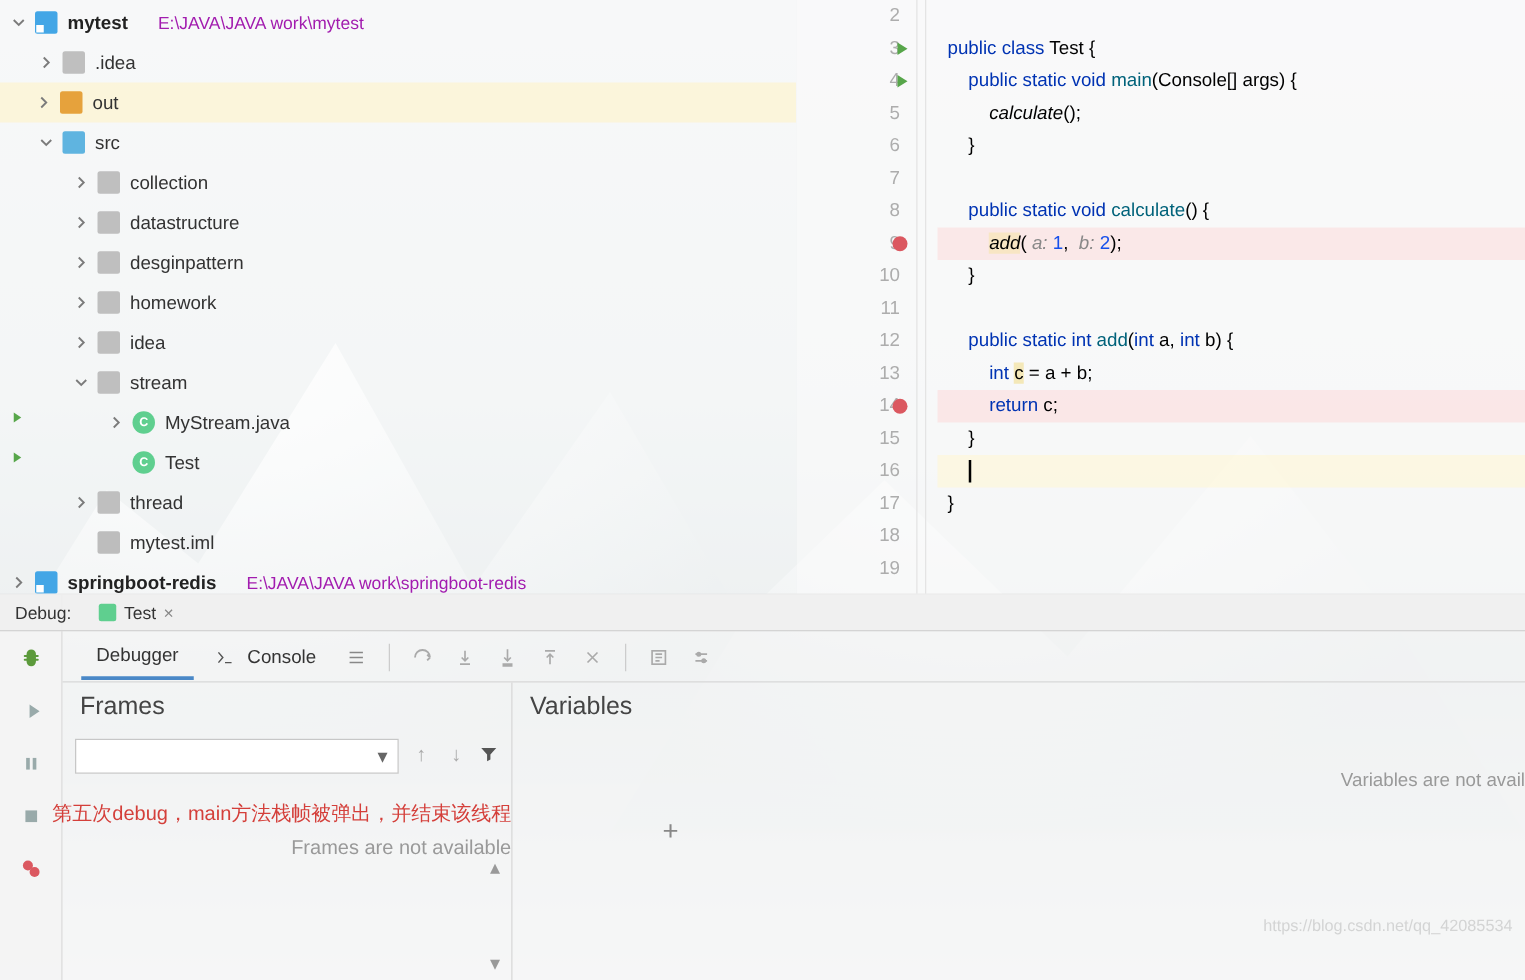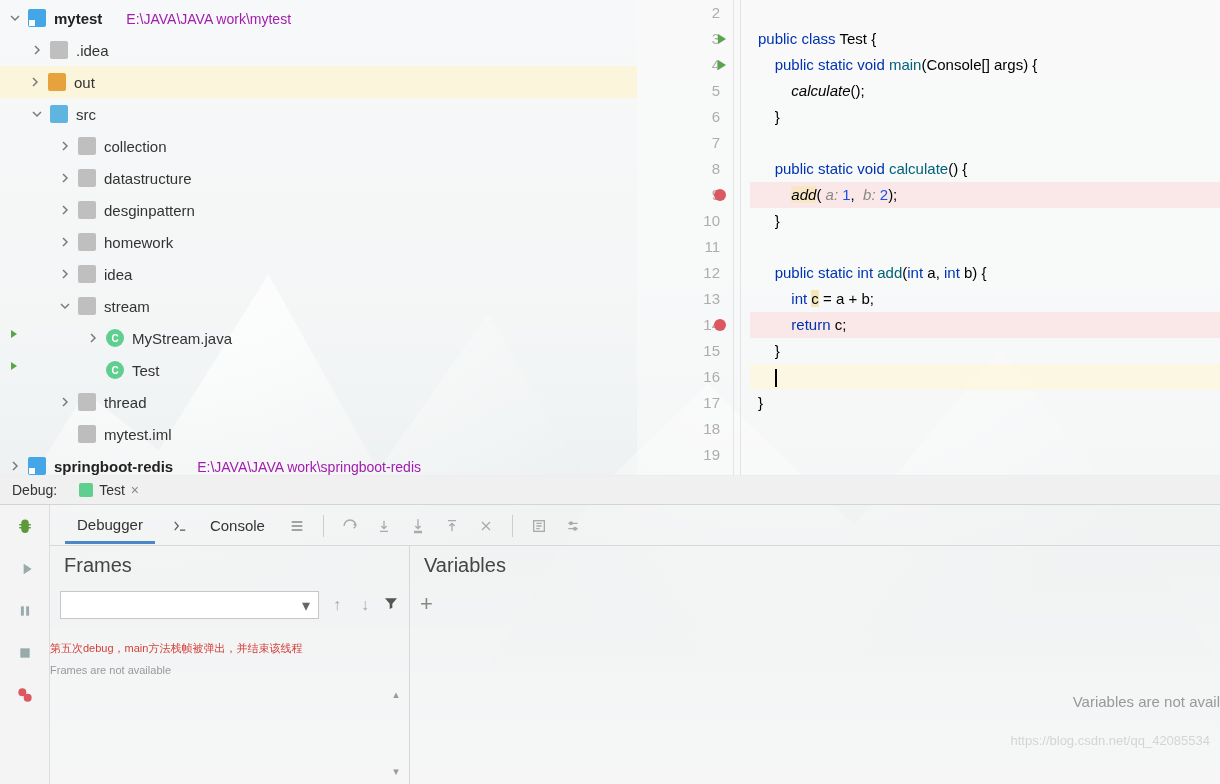--- a/index.html
+++ b/index.html
@@ -75,40 +75,40 @@
 .dh-close { color: #888; cursor: pointer; }
 
 .debug-left-rail { width: 50px; background: rgba(244,244,244,.9); border-right: 1px solid #dcdcdc; display: flex; flex-direction: column; align-items: center; padding-top: 40px; gap: 20px; }
 .rail-btn { width: 22px; height: 22px; display: flex; align-items: center; justify-content: center; color: #888; }
 .bug-ic { color: #5c9a3b; }
 
 .debug-main { flex: 1; display: flex; flex-direction: column; padding-top: 30px; }
 .debug-tabs { height: 40px; display: flex; align-items: center; gap: 6px; padding: 0 15px; border-bottom: 1px solid #d8d8d8; }
 .dtab { padding: 8px 12px; font-size: 15px; color: #333; cursor: pointer; }
 .dtab.active { border-bottom: 3px solid #4a88c7; font-weight: 500; }
-.dtab-ic { display:inline-flex; align-items:center; gap:23px; }
+.dtab-ic { display:inline-flex; align-items:center; gap:11px; }
 .tb-sep { width: 1px; height: 22px; background: #ccc; margin: 0 6px; }
 .tb-btn { width: 28px; height: 28px; display: flex; align-items: center; justify-content: center; color: #888; }
 
 .debug-body { flex: 1; display: flex; }
 .frames-pane { width: 360px; border-right: 1px solid #d8d8d8; display: flex; flex-direction: column; }
 .pane-title { padding: 8px 14px; font-size: 20px; color: #444; }
 .frames-tb { display: flex; align-items: center; gap: 8px; padding: 6px 10px; }
 .frames-dd { flex: 1; height: 28px; border: 1px solid #c7c7c7; background: #fff; display: flex; align-items: center; justify-content: flex-end; padding: 0 8px; }
 .frames-dd .caret { color: #666; }
 .arrow-btn { color: #aaa; width: 20px; text-align: center; }
 .funnel { color: #555; }
-.frames-msg { flex:1; display:flex; flex-direction:column; align-items:flex-start; justify-content:flex-start; padding-top:16px; font-size:11px; position:relative; }
+.frames-msg { flex:1; display:flex; flex-direction:column; align-items:flex-end; justify-content:flex-start; padding-top:16px; font-size:16px; position:relative; }
 .frames-msg .red { color: #d43f3a; margin-bottom: 8px; white-space: nowrap; }
 .frames-msg .gray { color: #999; }
 .scroll-up, .scroll-dn { position:absolute; right:4px; width:18px; height:18px; color:#999; display:flex; align-items:center; justify-content:center; }
 .scroll-up { top: 60px; }
 .scroll-dn { bottom: 4px; }
 
-.vars-pane { flex: 1; display: flex; flex-direction: column; }
+.vars-pane { flex: 1; display: flex; flex-direction: row; }
 .vars-tb { display:flex; align-items:center; padding: 6px 10px; }
 .plus { font-size: 22px; color: #888; }
 .vars-body { flex:1; color:#999; font-size:15px; display:flex; align-items:flex-start; justify-content:flex-end; padding: 70px 0 0 0; }
 
 .watermark { position:absolute; right:10px; bottom:36px; color: rgba(150,150,150,.35); font-size:13px; font-family: Arial; }
 </style>
 </head>
 <body>
 <div class="bg-mountains"></div>
 

